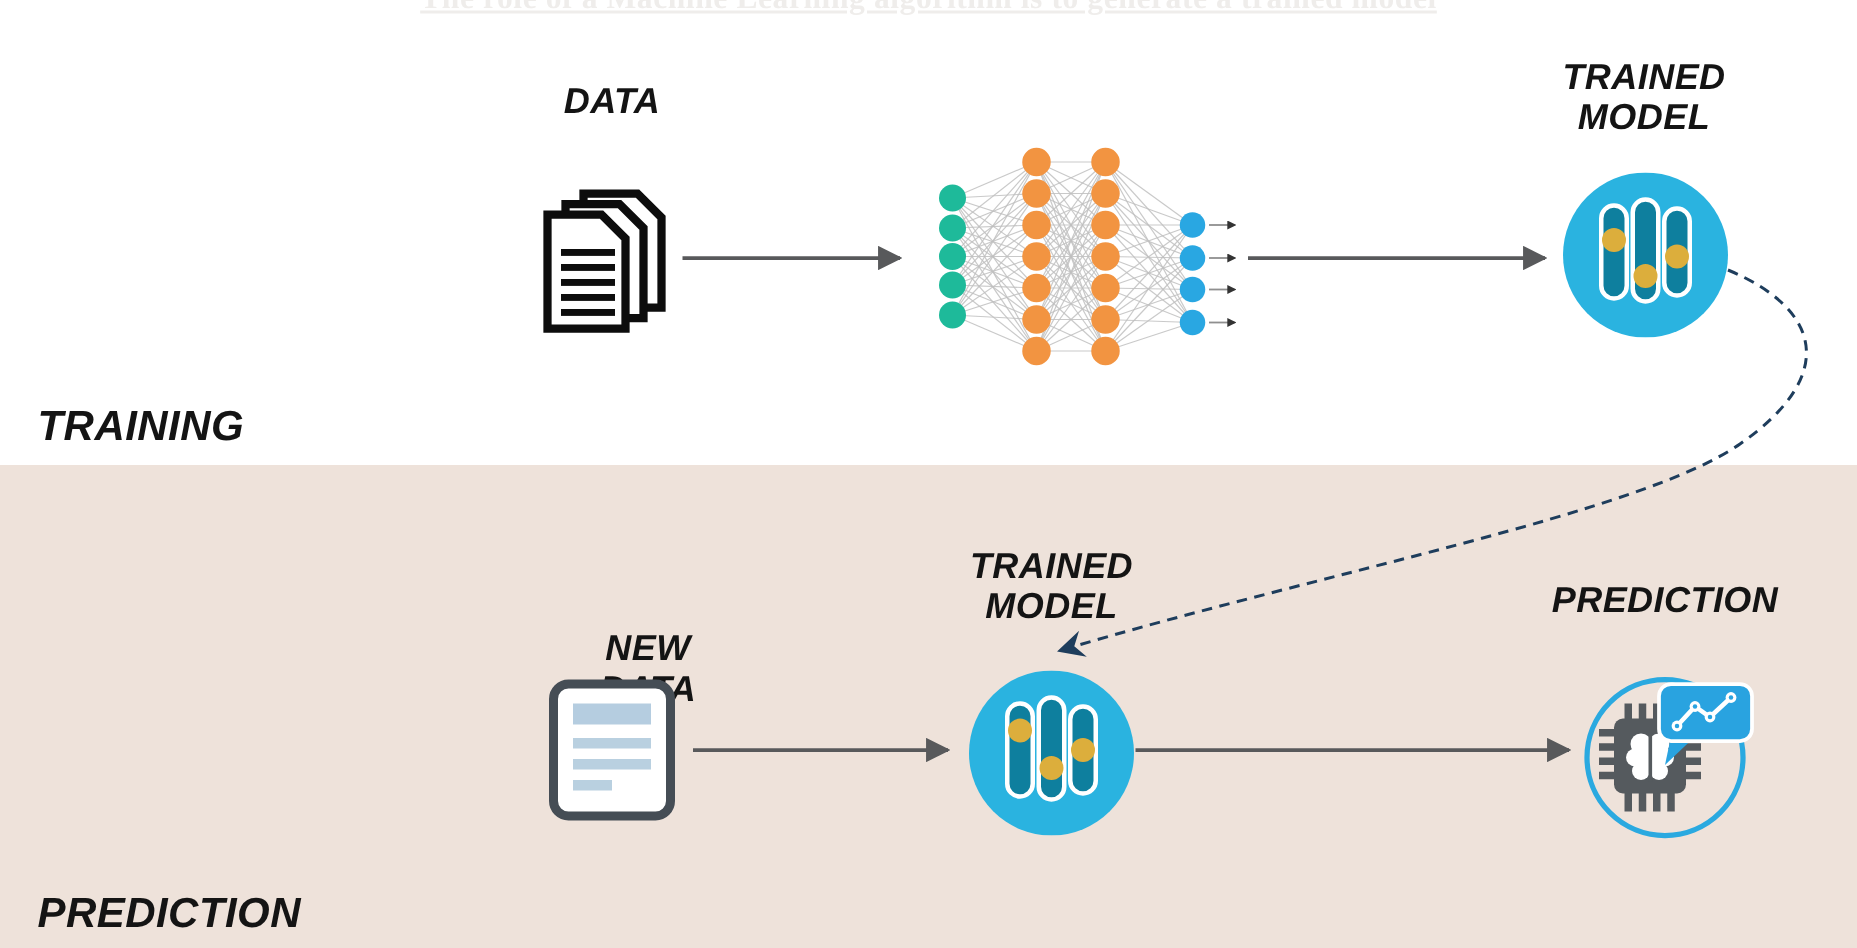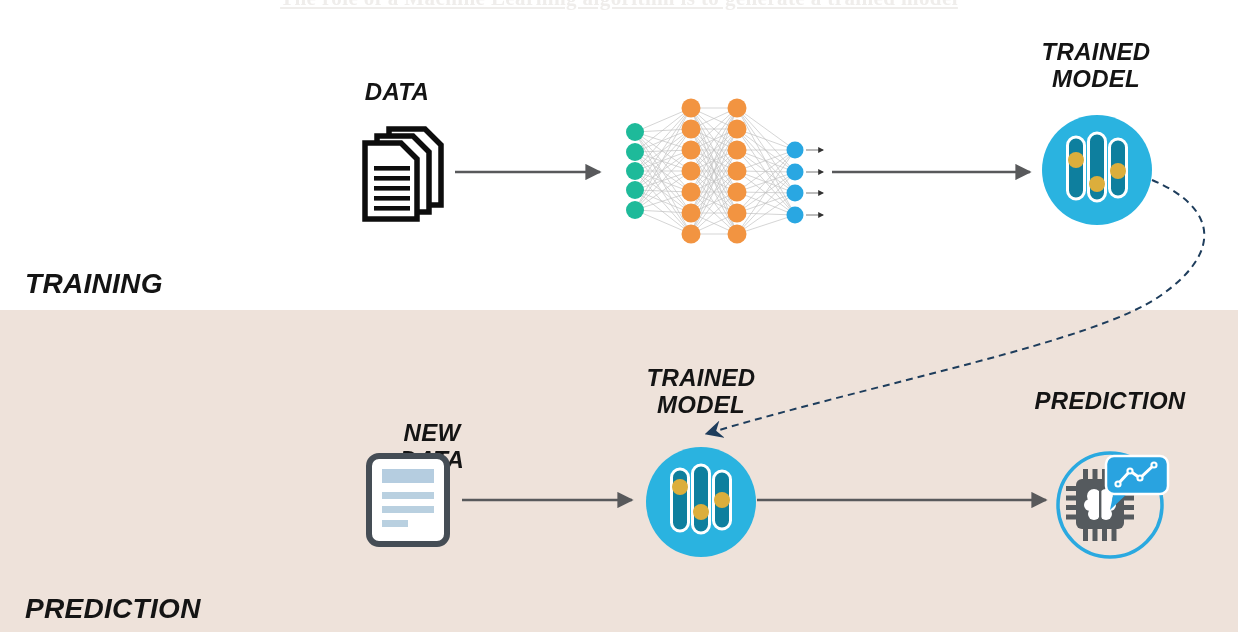--- a/index.html
+++ b/index.html
@@ -32,21 +32,21 @@
 
 <div id="canvas">
 
   <div class="band-bottom"></div>
 
   <div class="caption">The role of a Machine Learning algorithm is to generate a trained model</div>
 
   <div class="lbl section-lbl" style="left:25px;top:268px;">TRAINING</div>
   <div class="lbl section-lbl" style="left:25px;top:593px;">PREDICTION</div>
 
-  <div class="lbl row-lbl center" style="left:397px;top:54px;width:120px;margin-top:24px;">DATA</div>
+  <div class="lbl row-lbl center" style="left:408px;top:54px;width:120px;">DATA</div>
   <div class="lbl row-lbl center" style="left:1096px;top:38px;width:120px;">TRAINED MODEL</div>
 
   <div class="lbl row-lbl center" style="left:432px;top:371px;width:90px;margin-top:48px;">NEW DATA</div>
   <div class="lbl row-lbl center" style="left:701px;top:364px;width:120px;">TRAINED MODEL</div>
   <div class="lbl row-lbl center" style="left:1110px;top:387px;white-space:nowrap;">PREDICTION</div>
 
   <svg class="abs" style="left:362px;top:126px;" width="90" height="98" viewBox="0 0 90 98">
     <g stroke="#0d0d0d" stroke-width="5.5" fill="#ffffff" stroke-linejoin="miter">
       <path d="M27,3 h36 l16,16 v60 h-52 z"></path>
       <path d="M15,10 h36 l16,16 v60 h-52 z"></path>

